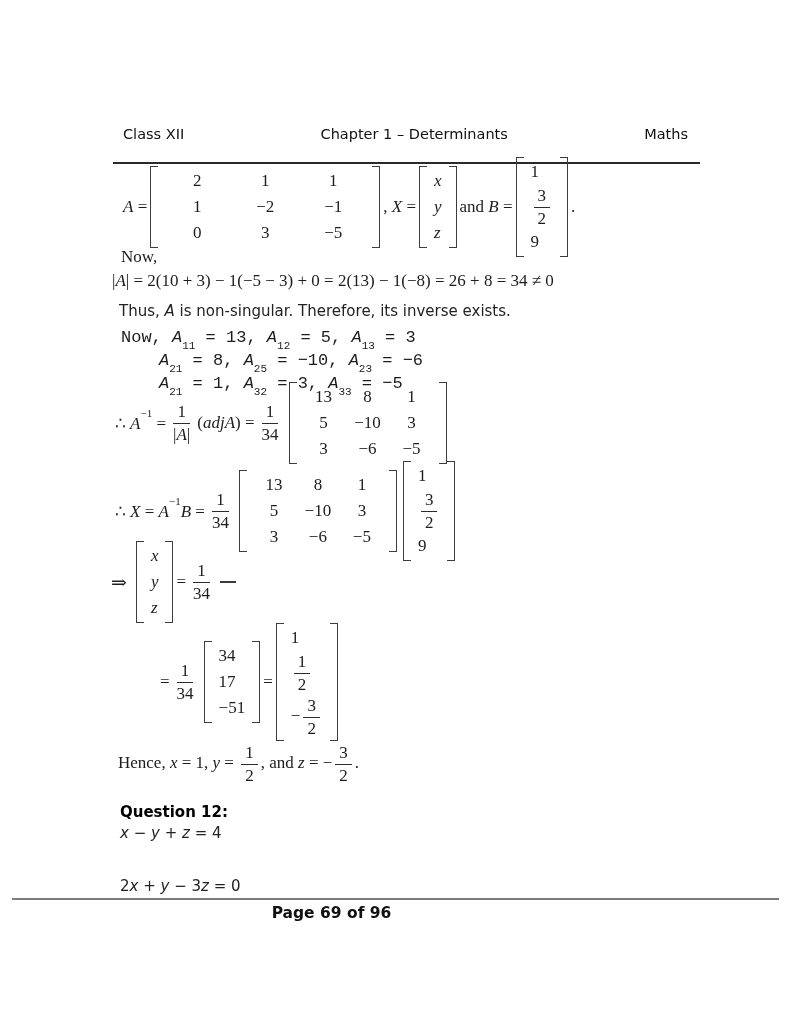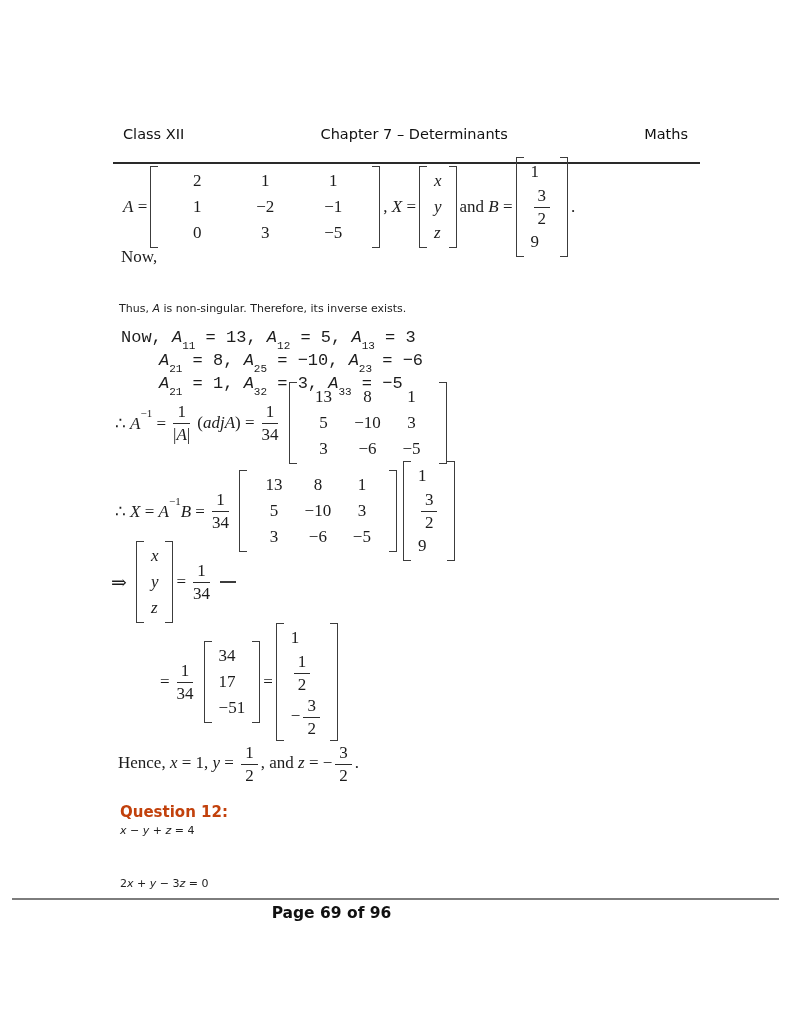--- a/index.html
+++ b/index.html
@@ -10,23 +10,23 @@
   
   .hdr{display:flex;justify-content:space-between;align-items:flex-start;
        border-bottom:2px solid #2a2a2a;padding:0 12px 20px 10px;
        font-family:"DejaVu Sans","Liberation Sans",sans-serif;font-size:14.5px;color:#111;}
   .ftr-line{border-top:2px solid #7d7d7d;height:0;}
   .ftr-text{width:663px;text-align:center;
        font-family:"DejaVu Sans","Liberation Sans",sans-serif;font-weight:bold;
        font-size:15.5px;color:#111;}
 
   
-  .sans{font-family:"DejaVu Sans","Liberation Sans",sans-serif;font-size:11px;color:#222;}
+  .sans{font-family:"DejaVu Sans","Liberation Sans",sans-serif;font-size:15px;color:#222;}
   .qhead{font-family:"DejaVu Sans","Liberation Sans",sans-serif;font-size:15px;
-         font-weight:bold;color:#c2410c;}
+         font-weight:bold;color:#000000;}
 
   
   .math{font-family:"Liberation Serif","DejaVu Serif",serif;font-size:17px;color:#1c1c1c;}
   .eqrow{display:flex;align-items:center;}
   .it{font-style:italic;}
   sub{font-size:11px;line-height:0;position:relative;top:3px;}
   sup{font-size:11px;line-height:0;position:relative;top:-5px;}
   .arr{font-size:19px;padding-right:6px;}
 
   
@@ -45,21 +45,21 @@
   .fnum{border-bottom:1.4px solid #2b2b2b;padding:1px 4px;}
   .fden{padding:1px 4px;}
 </style>
 </head>
 <body>
 
 <div class="page">
 
   <div class="abs hdr" style="top:126px;left:113px;width:565px;">
     <span>Class XII</span>
-    <span>Chapter 7 – Determinants</span>
+    <span>Chapter 1 – Determinants</span>
     <span>Maths</span>
   </div>
 
   <div class="abs math eqrow" style="top:157px;left:123px;">
     <span><span class="it">A</span><span> = </span></span>
     <span class="mtx" style="--cw:64px">
       <span class="brl"></span>
       <span class="mgrid">
           <span class="mrow">
             <span class="mcell">2</span>
@@ -112,20 +112,21 @@
             <span class="mcell">9</span>
           </span>
         </span>
       <span class="brr"></span>
     </span>
     <span><span>.</span></span>
   </div>
 
   <div class="abs math" style="top:247px;left:121px;">Now,</div>
 
+  <div class="abs math" style="top:271px;left:112px;"><span>|</span><span class="it">A</span><span>| = 2(10 + 3) − 1(−5 − 3) + 0 = 2(13) − 1(−8) = 26 + 8 = 34 ≠ 0</span></div>
 
   <div class="abs sans" style="top:302px;left:119px;"><span>Thus, </span><span class="it">A</span><span> is non-singular. Therefore, its inverse exists.</span></div>
 
   <div class="abs math" style="top:326px;left:121px;line-height:23px;font-family:Liberation Mono, monospace;">
     <div><span>Now, </span><span class="it">A</span><sub>11</sub><span> = 13, </span><span class="it">A</span><sub>12</sub><span> = 5, </span><span class="it">A</span><sub>13</sub><span> = 3</span></div>
     <div style="padding-left:38px;"><span class="it">A</span><sub>21</sub><span> = 8, </span><span class="it">A</span><sub>25</sub><span> = −10, </span><span class="it">A</span><sub>23</sub><span> = −6</span></div>
     <div style="padding-left:38px;"><span class="it">A</span><sub>21</sub><span> = 1, </span><span class="it">A</span><sub>32</sub><span> = 3, </span><span class="it">A</span><sub>33</sub><span> = −5</span></div>
   </div>
 
   <div class="abs math eqrow" style="top:382px;left:115px;">

